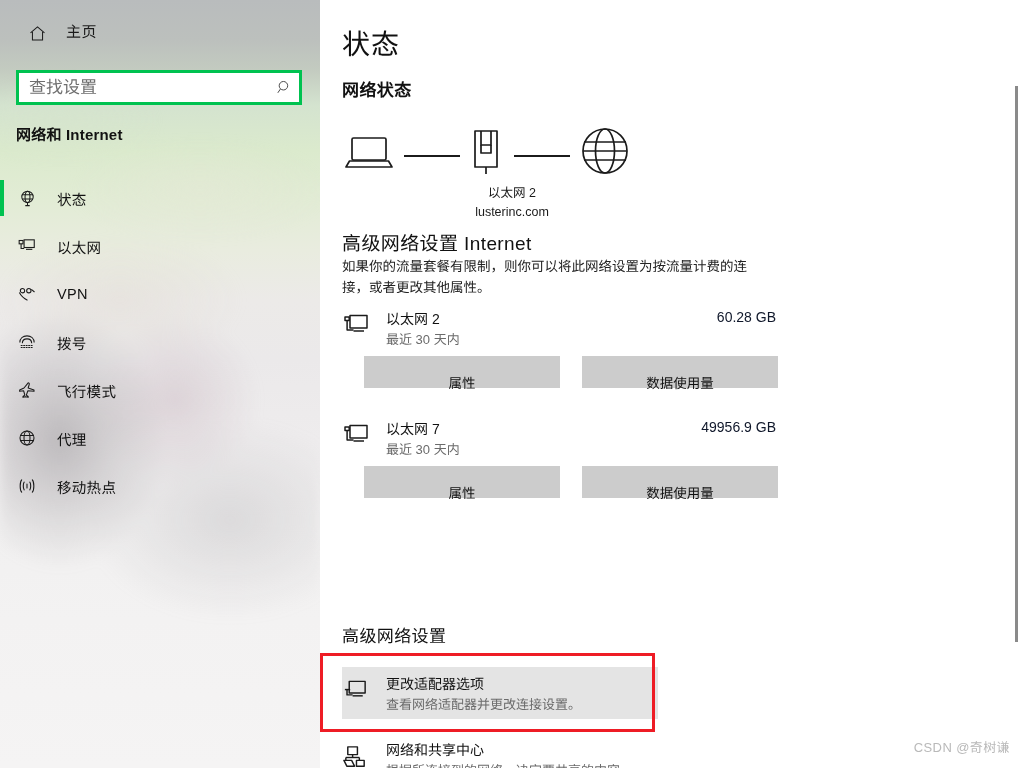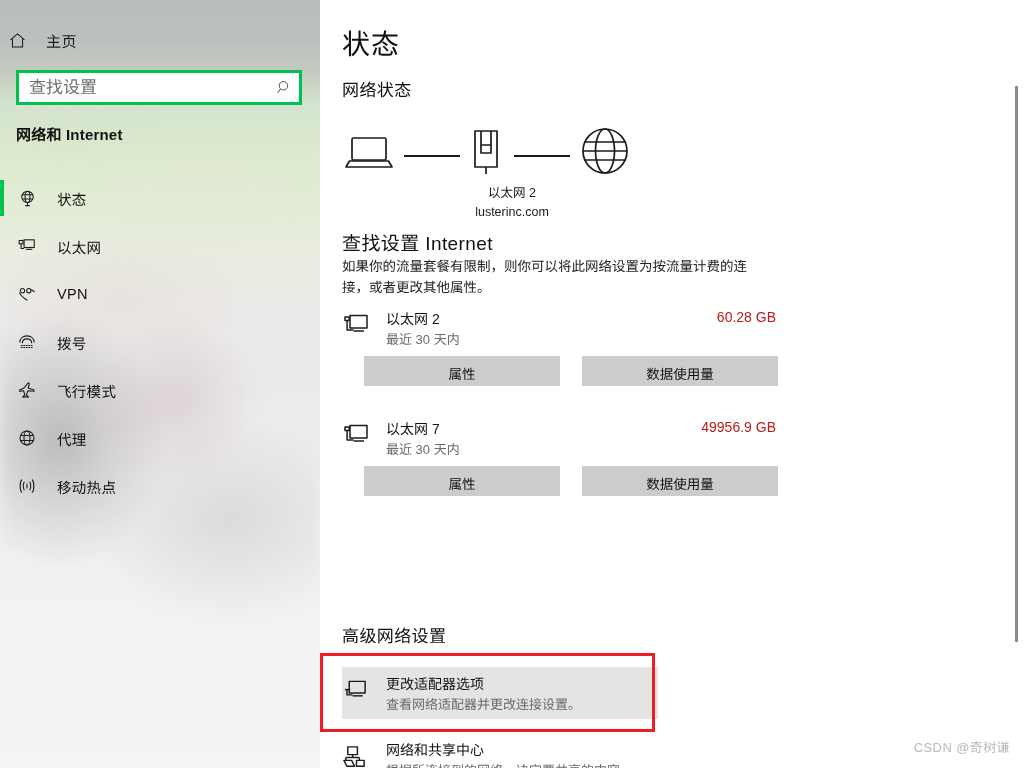--- a/index.html
+++ b/index.html
@@ -70,22 +70,21 @@
   }
 
   
   .home-row {
     position: absolute;
     left: 0;
     top: 20px;
     width: 320px;
     height: 40px;
     display: flex;
-    align-items: center;
-    padding-left: 4px;
+    padding-left: 24px;
     box-sizing: border-box;
     cursor: default;
   }
   .home-icon {
     width: 26px;
     height: 26px;
     display: flex;
     align-items: center;
     justify-content: center;
     color: #1b1b1b;
@@ -204,21 +203,21 @@
     color: #111;
     letter-spacing: 1px;
   }
   .section-head {
     position: absolute;
     left: 22px;
     font-size: 17px;
     color: #111;
     letter-spacing: 0.4px;
   }
-  #net-status-head { top: 76px; }
+  #net-status-head { top: 76px; font-weight: bold; }
   #adv-head { top: 622px; }
 
   
   .topology {
     position: absolute;
     left: 22px;
     top: 122px;
     width: 320px;
     height: 95px;
   }
@@ -297,37 +296,37 @@
     left: 44px;
     top: 21px;
     font-size: 13px;
     color: #6b6b6b;
   }
   .adapter-usage {
     position: absolute;
     right: 0;
     top: 1px;
     font-size: 14px;
-    color: #b91c1c;
+    color: #0f172a;
   }
   .btn-row {
     position: relative;
     height: 30px;
     margin-top: 4px;
   }
   .btn {
     position: absolute;
     height: 30px;
     background: #cccccc;
     border: 0;
     color: #111;
     font-family: "Liberation Sans", "DejaVu Sans", sans-serif;
     font-size: 13.5px;
     cursor: default;
-    padding: 7px;
+    padding: 16px;
   }
   .btn.left { left: 22px; width: 196px; }
   .btn.right { left: 240px; width: 196px; }
 
   
   .link-row {
     position: absolute;
     left: 22px;
     width: 300px;
     height: 42px;
@@ -562,21 +561,21 @@
             <path d="M4 16 H46 M4 34 H46 M3 25 H47"></path>
           </svg>
         </span>
       </div>
       <div class="topo-caption">
         <div>以太网 2</div>
         <div>lusterinc.com</div>
       </div>
     </div>
 
-    <div class="connected-title">查找设置 Internet</div>
+    <div class="connected-title">高级网络设置 Internet</div>
     <div class="connected-desc">如果你的流量套餐有限制，则你可以将此网络设置为按流量计费的连接，或者更改其他属性。</div>
 
     <div class="adapter" style="top:308px;">
       <div class="adapter-row">
         <span class="adapter-ico">
           <svg width="28" height="28" viewBox="0 0 28 28" fill="none" stroke="currentColor" stroke-width="1.5" stroke-linejoin="round">
             <rect x="8" y="3.5" width="17" height="12.5"></rect>
             <path d="M11.5 19 H22"></path>
             <rect x="3" y="5" width="4.2" height="3.6"></rect>
             <path d="M5.1 8.6 V18 H11.5"></path>

